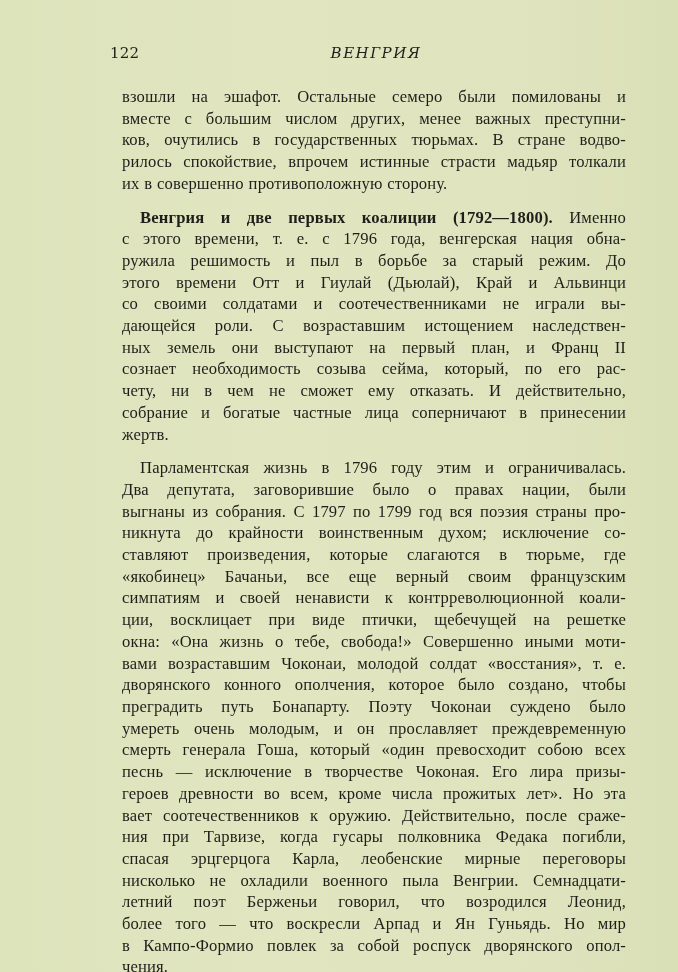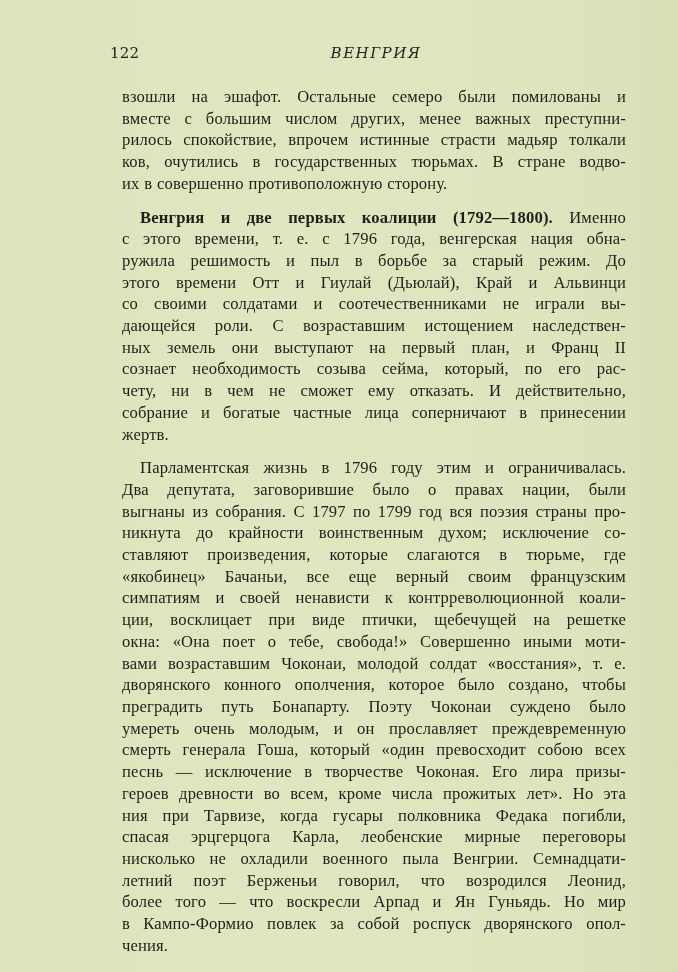--- a/index.html
+++ b/index.html
@@ -81,22 +81,22 @@
   <div class="running-head">
     <span class="page-number">122</span>
     <span class="running-title">ВЕНГРИЯ</span>
   </div>
 
   <div class="body-text">
 
     <p class="para">
       <span class="line">взошли на эшафот. Остальные семеро были помилованы и</span>
       <span class="line">вместе с большим числом других, менее важных преступни-</span>
+      <span class="line">ков, очутились в государственных тюрьмах. В стране водво-</span>
       <span class="line">рилось спокойствие, впрочем истинные страсти мадьяр толкали</span>
-      <span class="line">ков, очутились в государственных тюрьмах. В стране водво-</span>
       <span class="line last">их в совершенно противоположную сторону.</span>
     </p>
 
     <p class="para">
       <span class="line indent"><span class="section-heading">Венгрия и две первых коалиции (1792—1800).</span> <span>Именно</span></span>
       <span class="line">с этого времени, т. е. с 1796 года, венгерская нация обна-</span>
       <span class="line">ружила решимость и пыл в борьбе за старый режим. До</span>
       <span class="line">этого времени Отт и Гиулай (Дьюлай), Край и Альвинци</span>
       <span class="line">со своими солдатами и соотечественниками не играли вы-</span>
       <span class="line">дающейся роли. С возраставшим истощением наследствен-</span>
@@ -109,28 +109,29 @@
 
     <p class="para">
       <span class="line indent">Парламентская жизнь в 1796 году этим и ограничивалась.</span>
       <span class="line">Два депутата, заговорившие было о правах нации, были</span>
       <span class="line">выгнаны из собрания. С 1797 по 1799 год вся поэзия страны про-</span>
       <span class="line">никнута до крайности воинственным духом; исключение со-</span>
       <span class="line">ставляют произведения, которые слагаются в тюрьме, где</span>
       <span class="line">«якобинец» Бачаньи, все еще верный своим французским</span>
       <span class="line">симпатиям и своей ненависти к контрреволюционной коали-</span>
       <span class="line">ции, восклицает при виде птички, щебечущей на решетке</span>
-      <span class="line">окна: «Она поет о тебе, свобода!» Совершенно иными моти-</span>
+      <span class="line">окна: «Она жизнь о тебе, свобода!» Совершенно иными моти-</span>
       <span class="line">вами возраставшим Чоконаи, молодой солдат «восстания», т. е.</span>
       <span class="line">дворянского конного ополчения, которое было создано, чтобы</span>
       <span class="line">преградить путь Бонапарту. Поэту Чоконаи суждено было</span>
       <span class="line">умереть очень молодым, и он прославляет преждевременную</span>
       <span class="line">смерть генерала Гоша, который «один превосходит собою всех</span>
       <span class="line">песнь — исключение в творчестве Чоконая. Его лира призы-</span>
       <span class="line">героев древности во всем, кроме числа прожитых лет». Но эта</span>
+      <span class="line">вает соотечественников к оружию. Действительно, после сраже-</span>
       <span class="line">ния при Тарвизе, когда гусары полковника Федака погибли,</span>
       <span class="line">спасая эрцгерцога Карла, леобенские мирные переговоры</span>
       <span class="line">нисколько не охладили военного пыла Венгрии. Семнадцати-</span>
       <span class="line">летний поэт Берженьи говорил, что возродился Леонид,</span>
       <span class="line">более того — что воскресли Арпад и Ян Гуньядь. Но мир</span>
       <span class="line">в Кампо-Формио повлек за собой роспуск дворянского опол-</span>
       <span class="line last">чения.</span>
     </p>
 
     <p class="para">

